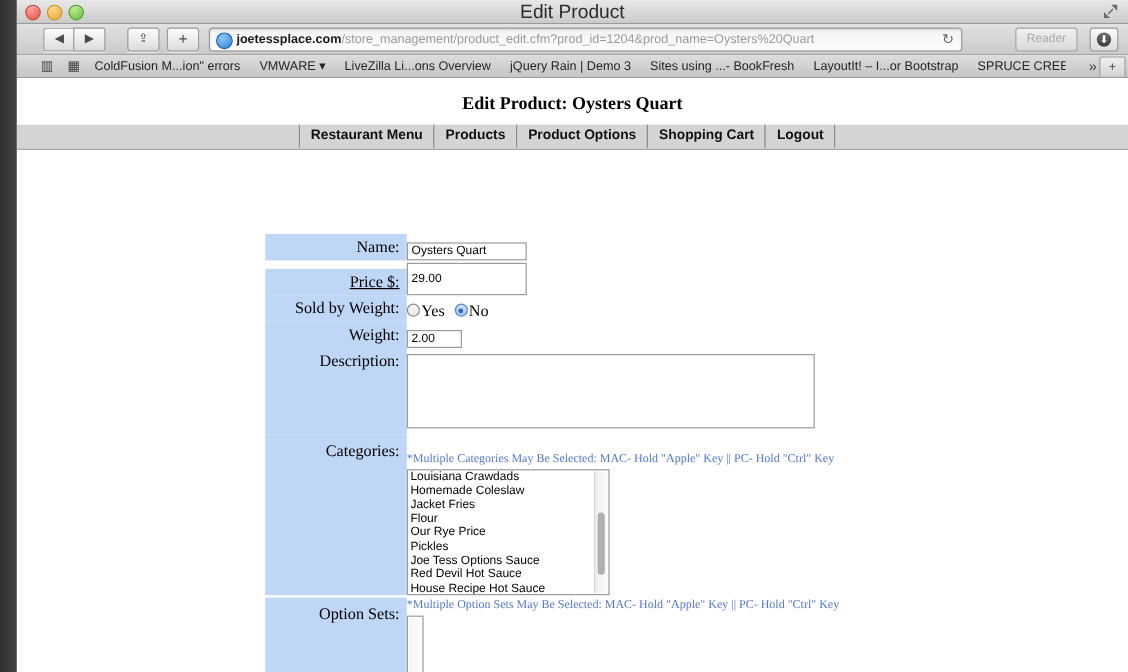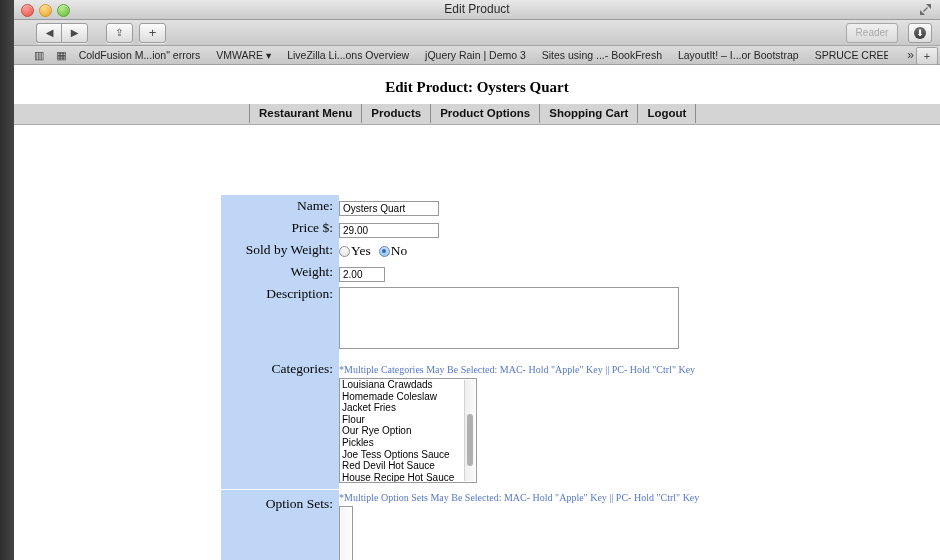--- a/index.html
+++ b/index.html
@@ -26,21 +26,21 @@
     background:linear-gradient(#e8e8e8,#cbcbcb);
     border-bottom:1px solid #9a9a9a;
   }
   .traffic{position:absolute;top:4px;width:11px;height:11px;border-radius:50%;
            box-shadow:inset 0 1px 0 rgba(255,255,255,.55);}
   .tl-close{left:7px;background:radial-gradient(circle at 35% 30%,#ff9c92,#e0544a);border:1px solid #cf4539;}
   .tl-min{left:25px;background:radial-gradient(circle at 35% 30%,#ffd98a,#e8a32a);border:1px solid #d4951f;}
   .tl-max{left:43px;background:radial-gradient(circle at 35% 30%,#b8e98a,#63bb3b);border:1px solid #55a631;}
   #win-title{
     position:absolute;left:0;right:0;top:2px;text-align:center;
-    font-size:12px;color:#2b2b2b;font-family:"Liberation Sans",sans-serif;
+    font-size:16px;color:#2b2b2b;font-family:"Liberation Sans",sans-serif;
   }
   #fullscreen-btn{
     position:absolute;right:8px;top:3px;width:13px;height:13px;
     color:#555;font-size:11px;line-height:13px;text-align:center;
   }
   #fullscreen-btn svg{display:block;}
 
   
   #toolbar{
     position:relative;height:25px;
@@ -146,42 +146,42 @@
   #page-title{
     text-align:center;margin:14px 0 8px;
     font-family:"Liberation Serif",serif;
     font-size:15px;font-weight:bold;color:#000;
   }
 
   
   #form{
     position:absolute;left:207px;top:130px;width:700px;
   }
-  .row{display:flex;align-items:center;}
+  .row{display:flex;align-items:flex-end;}
   .lab{
     width:118px;min-height:22px;background:#bfd6f6;
     text-align:right;padding:0 6px 0 0;
     font-family:"Liberation Serif",serif;
     font-size:13.5px;color:#000;
     display:flex;align-items:flex-start;justify-content:flex-end;
     box-sizing:border-box;
   }
   .fld{padding-left:0;}
 
   input.txt{
     font-family:"Liberation Sans",sans-serif;
     font-size:10px;color:#000;
     border:1px solid #9a9a9a;
     background:#fff;
     padding:1px 3px;
     box-sizing:border-box;
     outline:none;
   }
   #f-name{width:100px;height:15px;}
-  #f-price{width:100px;height:15px;}
+  #f-price{width:100px;height:27px;}
   #f-weight{width:46px;height:15px;}
 
   .radiowrap{font-family:"Liberation Serif",serif;font-size:13.5px;color:#000;
              display:flex;align-items:center;}
   .radio{
     width:11px;height:11px;border-radius:50%;
     border:1px solid #8e8e8e;background:linear-gradient(#fdfdfd,#e6e6e6);
     margin-right:1px;position:relative;box-sizing:border-box;
   }
   .radio.on{background:linear-gradient(#cfe3fb,#9cc4f0);border-color:#5b87c4;}
@@ -198,21 +198,21 @@
     resize:none;outline:none;box-sizing:border-box;
   }
 
   .hint{
     font-family:Liberation Serif, serif;
     font-size:10px;color:#5577cc;
     padding:3px 0 3px 0;white-space:nowrap;
   }
 
   .listbox{
-    width:138px;height:105px;box-sizing:border-box;
+    width:169px;height:105px;box-sizing:border-box;
     border:1px solid #9a9a9a;background:#fff;
     overflow:hidden;position:relative;
   }
   .listbox ul{list-style:none;margin:0;padding:0;}
   .listbox li{
     font-family:"Liberation Sans",sans-serif;
     font-size:10px;line-height:11.6px;color:#000;
     padding:0 2px;white-space:nowrap;
   }
   .lb-track{
@@ -253,20 +253,27 @@
       </svg>
     </div>
   </div>
 
   <div id="toolbar">
     <div class="tb-btn" id="nav-back">◀</div>
     <div class="tb-btn" id="nav-fwd">▶</div>
     <div class="tb-btn" id="share-btn">⇪</div>
     <div class="tb-btn" id="add-btn">+</div>
 
+    <div id="urlbar">
+      <span id="url-favicon"></span>
+      <span id="url-text">
+        <span id="url-host">joetessplace.com</span><span id="url-path">/store_management/product_edit.cfm?prod_id=1204&amp;prod_name=Oysters%20Quart</span>
+      </span>
+      <span id="reload-icon">↻</span>
+    </div>
 
     <div id="reader-btn">Reader</div>
     <div id="dl-btn">
         <i>⬇</i>
       </div>
   </div>
 
   <div id="bookmarks">
     <div id="bm-inner">
       <span class="bm bm-ico">▥</span>
@@ -301,21 +308,21 @@
     <div id="form">
 
       <div class="row">
         <div class="lab" style="padding-top:3px;height:22px;">Name:</div>
         <div class="fld" style="padding-top:2px;">
           <input class="txt" id="f-name" type="text" value="Oysters Quart" style="">
         </div>
       </div>
 
       <div class="row">
-        <div class="lab" style="padding-top:3px;height:22px;">Price $:</div>
+        <div class="lab" style="padding-top:3px;height:22px;text-decoration:underline;">Price $:</div>
         <div class="fld" style="padding-top:2px;">
           <input class="txt" id="f-price" type="text" value="29.00" style="">
         </div>
       </div>
 
       <div class="row">
         <div class="lab" style="padding-top:3px;height:21px;">Sold by Weight:</div>
         <div class="fld radiowrap" style="padding-top:2px;height:19px;">
           <span class="radio"></span>
           <span class="rlabel">Yes</span>
@@ -341,21 +348,21 @@
       <div class="row">
         <div class="lab" style="padding-top:6px;height:134px;">Categories:</div>
         <div class="fld">
           <div class="hint">*Multiple Categories May Be Selected: MAC- Hold "Apple" Key || PC- Hold "Ctrl" Key</div>
           <div class="listbox">
             <ul>
               <li>Louisiana Crawdads</li>
               <li>Homemade Coleslaw</li>
               <li>Jacket Fries</li>
               <li>Flour</li>
-              <li>Our Rye Option</li>
+              <li>Our Rye Price</li>
               <li>Pickles</li>
               <li>Joe Tess Options Sauce</li>
               <li>Red Devil Hot Sauce</li>
               <li>House Recipe Hot Sauce</li>
 
             </ul>
             <div class="lb-track">
               <div class="lb-thumb" style="top:34px;height:52px;"></div>
             </div>
           </div>

